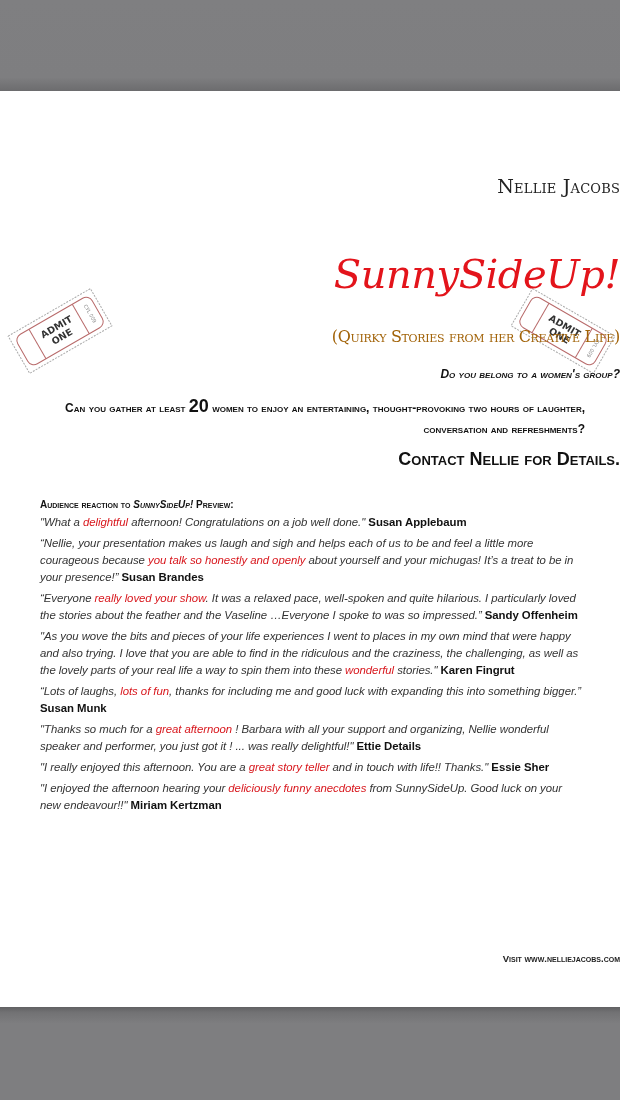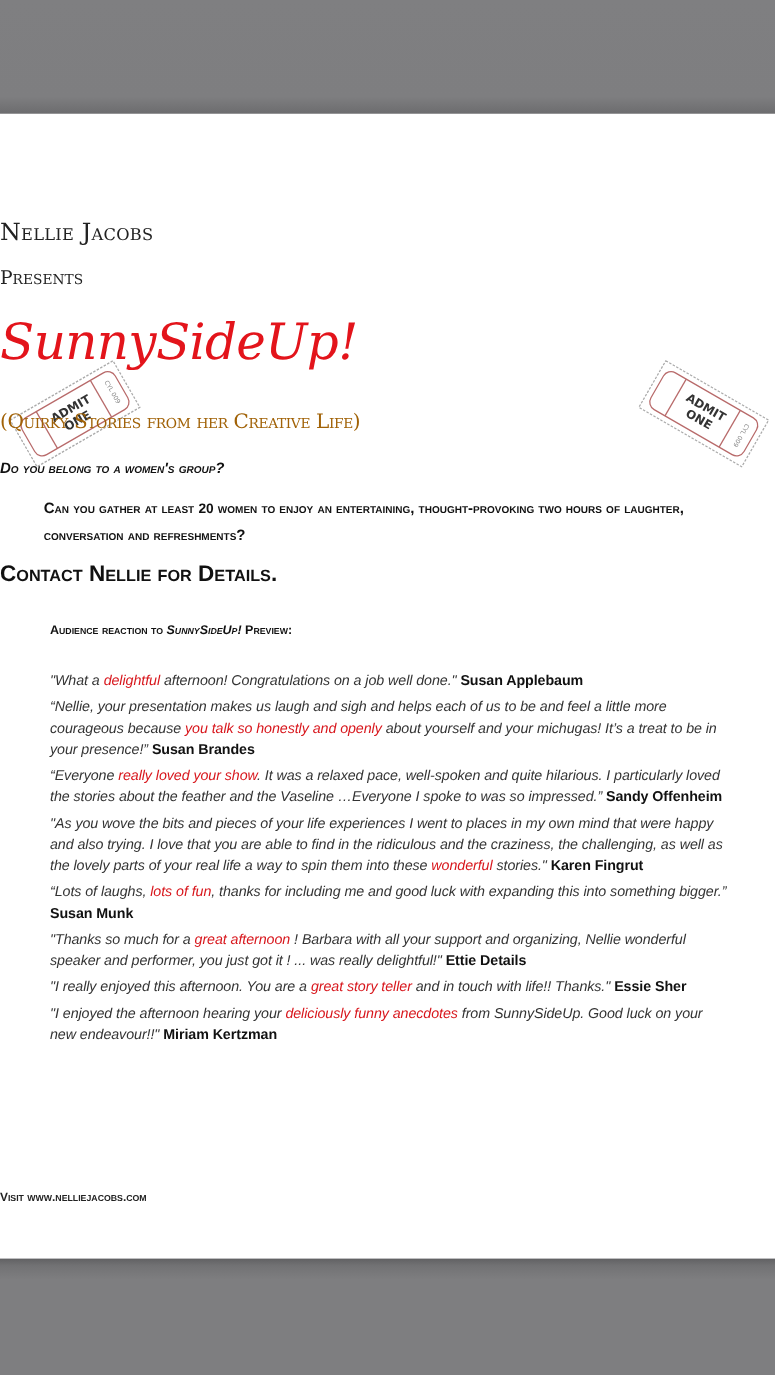--- a/index.html
+++ b/index.html
@@ -14,21 +14,21 @@
     background:linear-gradient(to bottom,#7f7f81 0%,#7e7e80 85%,#6c6c6e 100%);
   }
   .bottombar {
     position:absolute; left:0; top:1007px; width:620px; height:93px;
     background:linear-gradient(to bottom,#616163 0%,#727274 6%,#7e7e80 18%,#7e7e80 100%);
   }
   .page {
     position:absolute; left:0; top:91px; width:620px; height:916px;
     background:#ffffff;
   }
-  .center { position:absolute; left:0; width:620px; text-align:left; }
+  .center { position:absolute; left:0; width:620px; text-align:right; }
   .presenter {
     top:84px; font-family:"DejaVu Serif", serif; font-size:19px;
     color:#222; font-variant:small-caps; letter-spacing:0.2px;
   }
   .presents {
     top:122px; font-family:"DejaVu Serif", serif; font-size:15px;
     color:#222; font-variant:small-caps;
   }
   .show-title {
     top:160px; font-family:"DejaVu Serif", serif; font-size:40px;
@@ -36,26 +36,26 @@
   }
   .subtitle {
     top:236px; font-family:"DejaVu Serif", serif; font-size:16px;
     color:#a16207; font-variant:small-caps; letter-spacing:-0.3px;
   }
   .q1 { top:276px; font-size:12px; font-weight:bold; color:#111; font-variant:small-caps;font-style:italic; }
   .q2 {
     top:305px; left:35px; width:550px; font-size:12px; font-weight:bold;
     color:#111; font-variant:small-caps; line-height:21px;
   }
-  .q2 .num { font-size:11px; }
+  .q2 .num { font-size:18px; }
   .contact { top:358px; font-size:18px; font-weight:bold; color:#111; font-variant:small-caps; }
 
   .reactions { position:absolute; left:40px; top:408px; width:545px; }
   .reactions-heading {
-    font-size:10px; font-weight:bold; color:#111; font-variant:small-caps; margin-bottom:27px;
+    font-size:10px; font-weight:bold; color:#111; font-variant:small-caps; margin-bottom:4px;
   }
   .reactions-heading i { font-style:italic; }
   .quote {
     font-size:11.4px; line-height:17px; color:#333; font-style:italic; margin-bottom:4px;
     letter-spacing:-0.05px;
   }
   .quote .hl { color:#d8161c; }
   .quote .author { font-style:normal; font-weight:bold; color:#111; }
 
   .visit {
@@ -92,21 +92,20 @@
       <rect x="5" y="5" width="86" height="34" rx="7" fill="none" stroke="#b86a6a" stroke-width="1"></rect>
       <line x1="22" y1="5" x2="22" y2="39" stroke="#b86a6a" stroke-width="1"></line>
       <line x1="72" y1="5" x2="72" y2="39" stroke="#b86a6a" stroke-width="1"></line>
       <text x="47" y="20" text-anchor="middle" font-family="DejaVu Sans, sans-serif" font-size="9.5" font-weight="bold" fill="#333">ADMIT</text>
       <text x="47" y="31" text-anchor="middle" font-family="DejaVu Sans, sans-serif" font-size="9.5" font-weight="bold" fill="#333">ONE</text>
       <text x="81" y="22" text-anchor="middle" font-family="DejaVu Sans, sans-serif" font-size="5" fill="#888" transform="rotate(90 81 22)">CYL 009</text>
     </svg>
   </div>
 
   <div class="center presenter">Nellie Jacobs</div>
-  <div class="center presents">Presents</div>
   <div class="center show-title">SunnySideUp!</div>
   <div class="center subtitle">(Quirky Stories from her Creative Life)</div>
 
   <div class="center q1">Do you belong to a women's group?</div>
   <div class="center q2"><span>Can you gather at least </span><span class="num">20</span><span> women to enjoy an entertaining, thought-provoking two hours of laughter, conversation and refreshments?</span></div>
   <div class="center contact">Contact Nellie for Details.</div>
 
   <div class="reactions">
     <div class="reactions-heading"><span>Audience reaction to </span><i>SunnySideUp!</i><span> Preview:</span></div>
 

